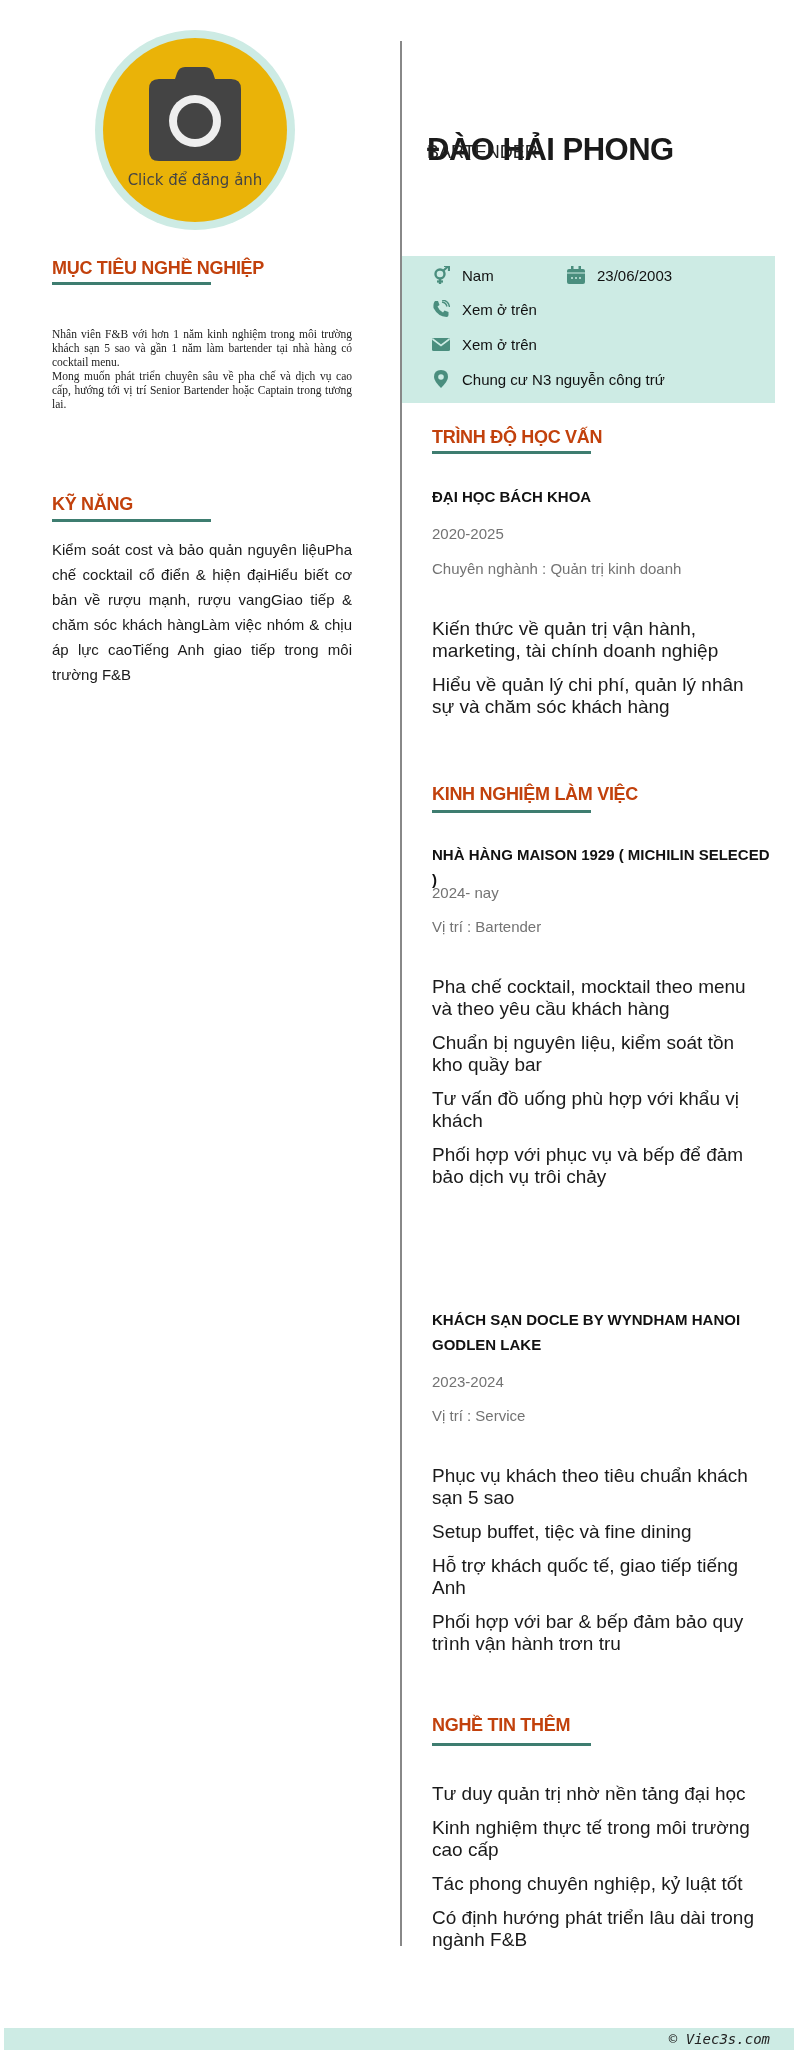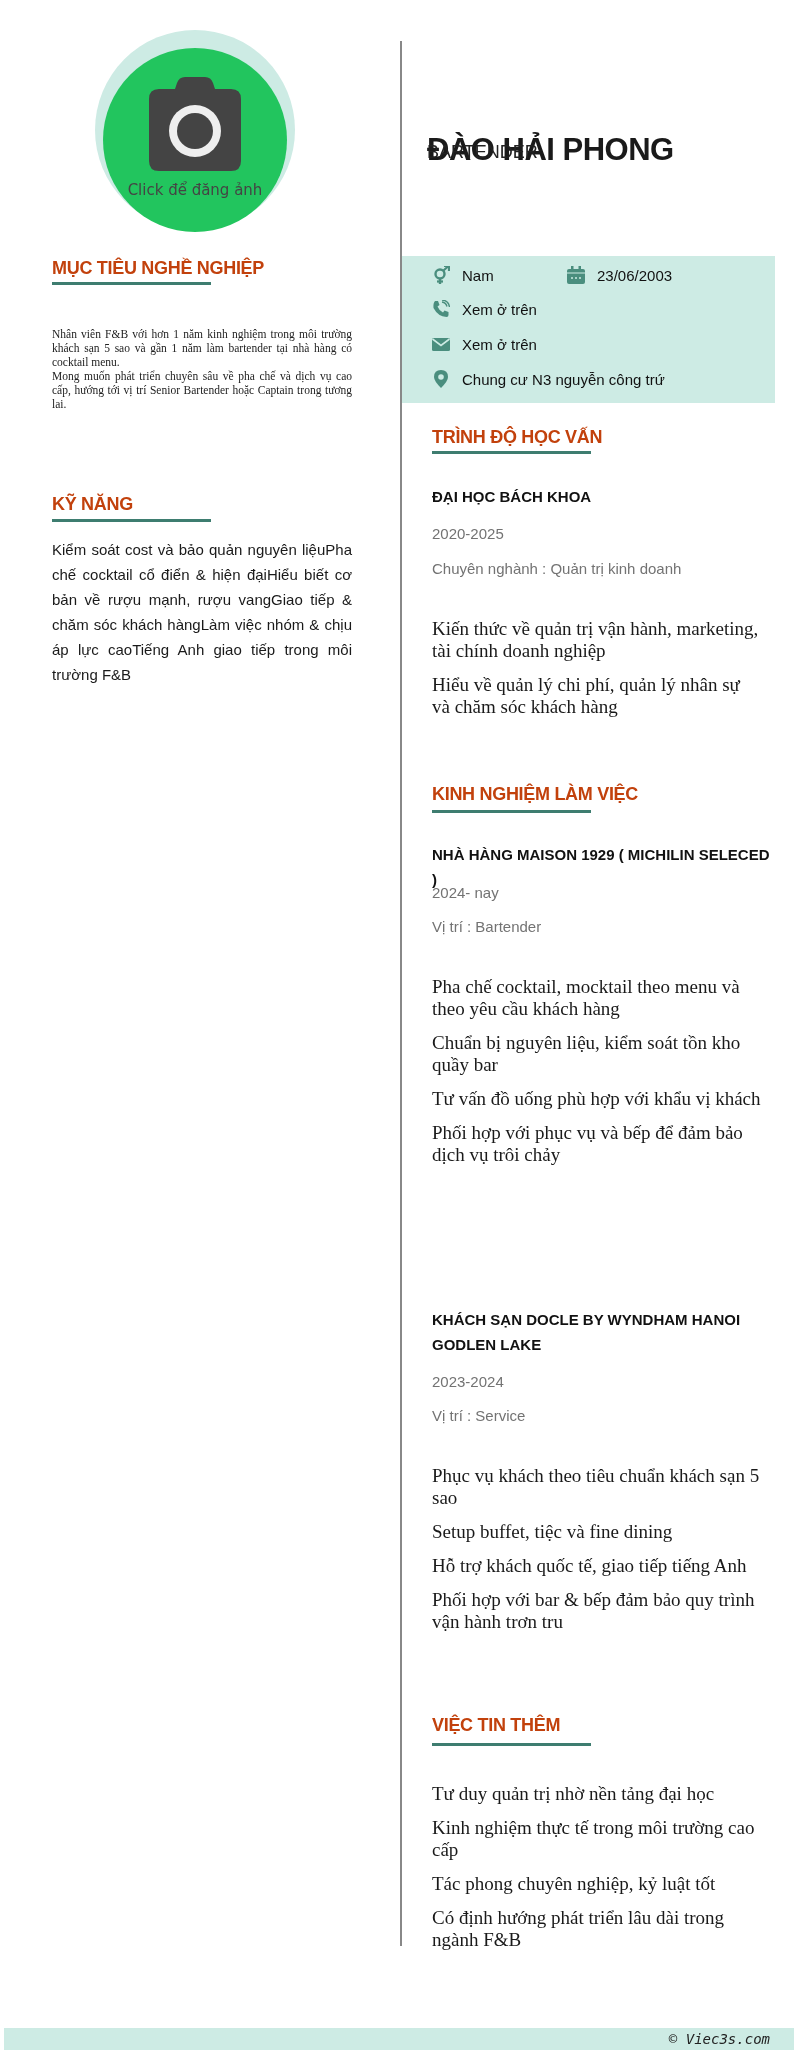--- a/index.html
+++ b/index.html
@@ -1,41 +1,41 @@
 <!DOCTYPE html>
 <html><head>
 <meta charset="utf-8">
 <style>
   * { box-sizing: border-box; margin: 0; padding: 0; }
   html, body { width: 800px; height: 2050px; background: #ffffff; }
   body { position: relative; font-family: "Liberation Sans", sans-serif; color: #111; overflow: hidden; }
 
   .avatar-ring { position: absolute; left: 95px; top: 30px; width: 200px; height: 200px; border-radius: 50%; background: #cdebe4; }
-  .avatar-inner { position: absolute; left: 8px; top: 18px; width: 184px; height: 184px; border-radius: 50%; background: #22c55e; }
+  .avatar-inner { position: absolute; left: 8px; top: 8px; width: 184px; height: 184px; border-radius: 50%; background: #eab308; }
   .camera { position: absolute; left: 46px; top: 29px; }
   .avatar-text { position: absolute; left: 0; width: 184px; top: 133px; text-align: center; font-family: "DejaVu Sans", sans-serif; font-size: 15px; color: #444; }
 
   .divider { position: absolute; left: 400px; top: 41px; width: 2px; height: 1905px; background: #888; }
 
   .name { position: absolute; left: 427px; top: 92px; font-size: 31px; font-weight: bold; color: #1a1a1a; letter-spacing: -0.5px; margin-top: 40px; }
   .jobtitle { position: absolute; left: 427px; top: 142px; font-size: 18px; color: #222; }
 
   .info-panel { position: absolute; left: 402px; top: 256px; width: 373px; height: 147px; background: #cdebe4; }
   .info-row { position: absolute; display: flex; align-items: center; font-size: 15px; color: #111; }
   .info-row .ic { width: 18px; height: 18px; margin-right: 12px; display: inline-flex; align-items: center; justify-content: center; }
 
   .sec-title { position: absolute; font-size: 18px; font-weight: bold; color: #c2410c; letter-spacing: -0.3px; }
   .sec-line { position: absolute; height: 3px; width: 159px; background: #3e7d70; }
 
   .objective { position: absolute; left: 52px; top: 327px; width: 300px; font-family: "Liberation Serif", serif; font-size: 11.5px; line-height: 14px; color: #222; text-align: justify; }
   .skills { position: absolute; left: 52px; top: 537px; width: 300px; font-size: 15px; line-height: 25px; color: #1a1a1a; text-align: justify; }
 
   .entry-title { position: absolute; left: 432px; font-size: 15px; font-weight: bold; color: #111; line-height: 25px; width: 340px; }
   .entry-meta { position: absolute; left: 432px; font-size: 15px; color: #737373; }
-  .bullets { position: absolute; left: 432px; width: 330px; font-family: Liberation Serif, serif; font-size: 19px; line-height: 22px; color: #1a1a1a; }
+  .bullets { position: absolute; left: 432px; width: 330px; font-family: Liberation Sans, sans-serif; font-size: 19px; line-height: 22px; color: #1a1a1a; }
   .bullets div { margin-bottom: 12px; }
 
   .footer { position: absolute; left: 4px; top: 2028px; width: 790px; height: 22px; background: #cdebe4; font-style: italic; }
   .footer span { position: absolute; right: 24px; top: 3px; font-family: "DejaVu Sans Mono", monospace; font-size: 14px; color: #222; }
 </style>
 </head>
 <body>
 
 <div class="avatar-ring">
   <div class="avatar-inner">
@@ -147,21 +147,21 @@
 <div class="entry-title" style="top:1307px;">KHÁCH SẠN DOCLE BY WYNDHAM HANOI GODLEN LAKE</div>
 <div class="entry-meta" style="top:1373px;">2023-2024</div>
 <div class="entry-meta" style="top:1407px;">Vị trí : Service</div>
 <div class="bullets" style="top:1465px;">
   <div>Phục vụ khách theo tiêu chuẩn khách sạn 5 sao</div>
   <div>Setup buffet, tiệc và fine dining</div>
   <div>Hỗ trợ khách quốc tế, giao tiếp tiếng Anh</div>
   <div>Phối hợp với bar &amp; bếp đảm bảo quy trình vận hành trơn tru</div>
 </div>
 
-<div class="sec-title" style="left:432px; top:1715px;">VIỆC TIN THÊM</div>
+<div class="sec-title" style="left:432px; top:1715px;">NGHỀ TIN THÊM</div>
 <div class="sec-line" style="left:432px; top:1743px;"></div>
 <div class="bullets" style="top:1783px;">
   <div>Tư duy quản trị nhờ nền tảng đại học</div>
   <div>Kinh nghiệm thực tế trong môi trường cao cấp</div>
   <div>Tác phong chuyên nghiệp, kỷ luật tốt</div>
   <div>Có định hướng phát triển lâu dài trong ngành F&amp;B</div>
 </div>
 
 <div class="footer">
   <span>© Viec3s.com</span>

